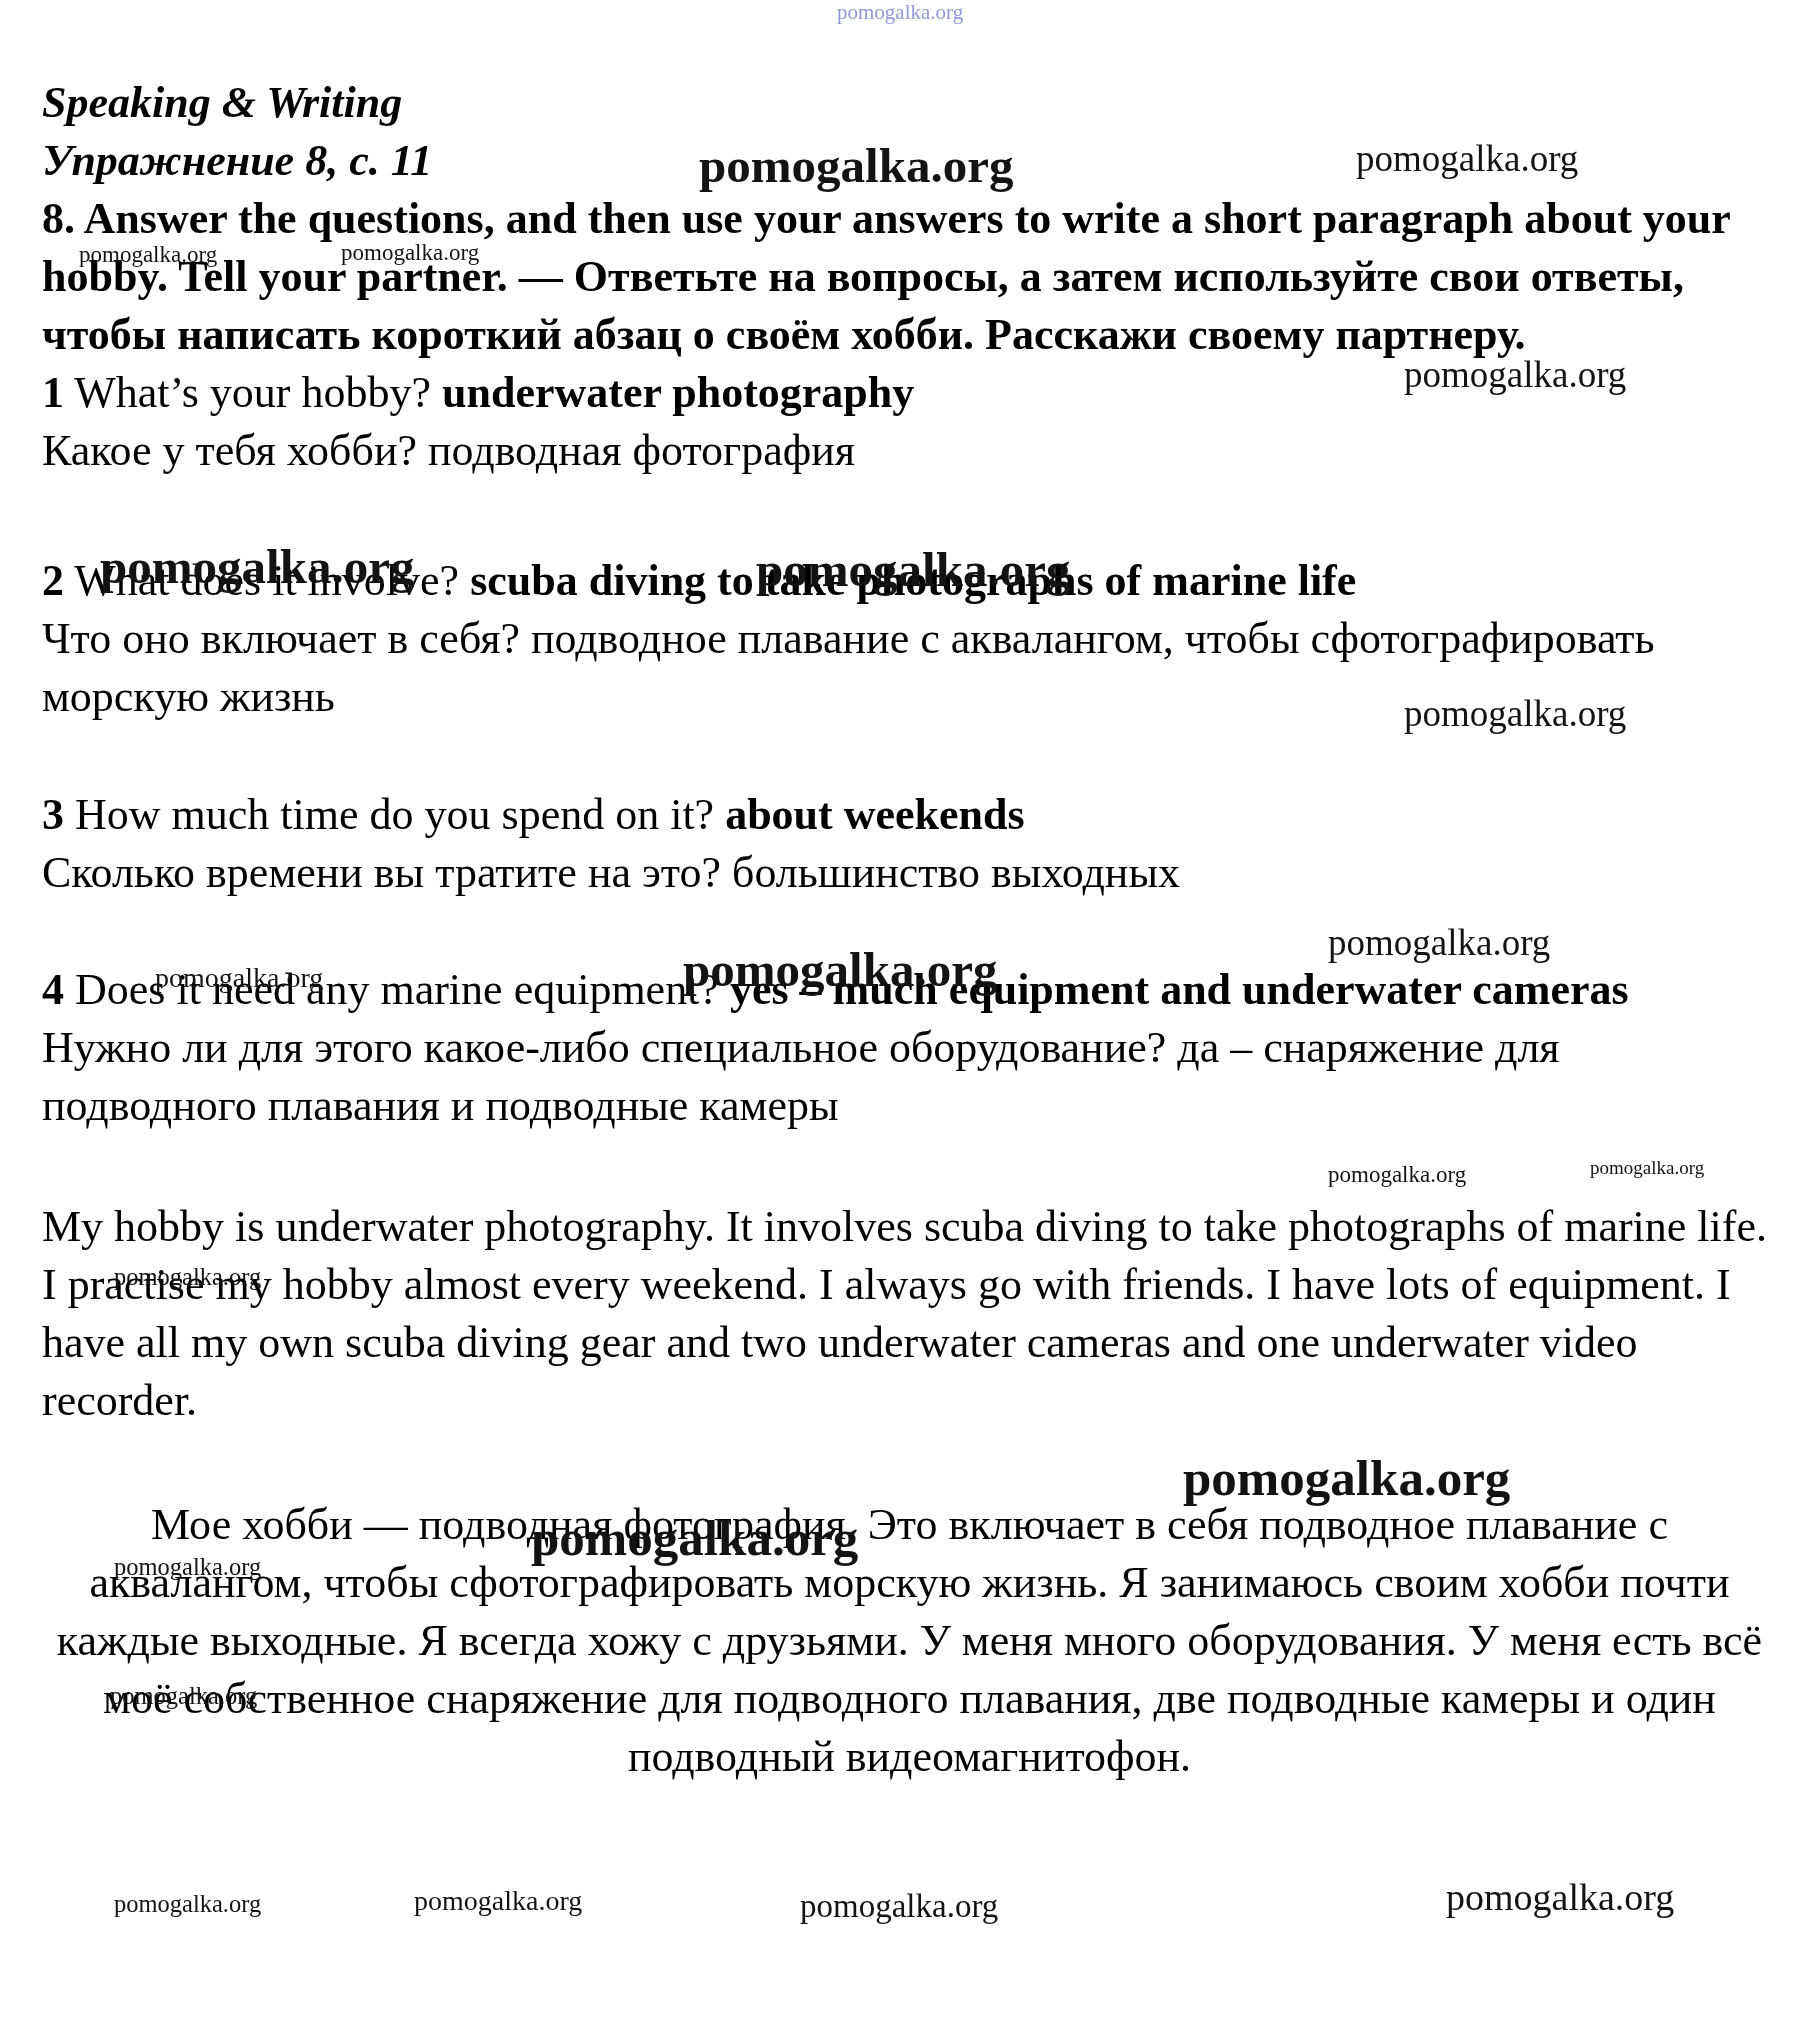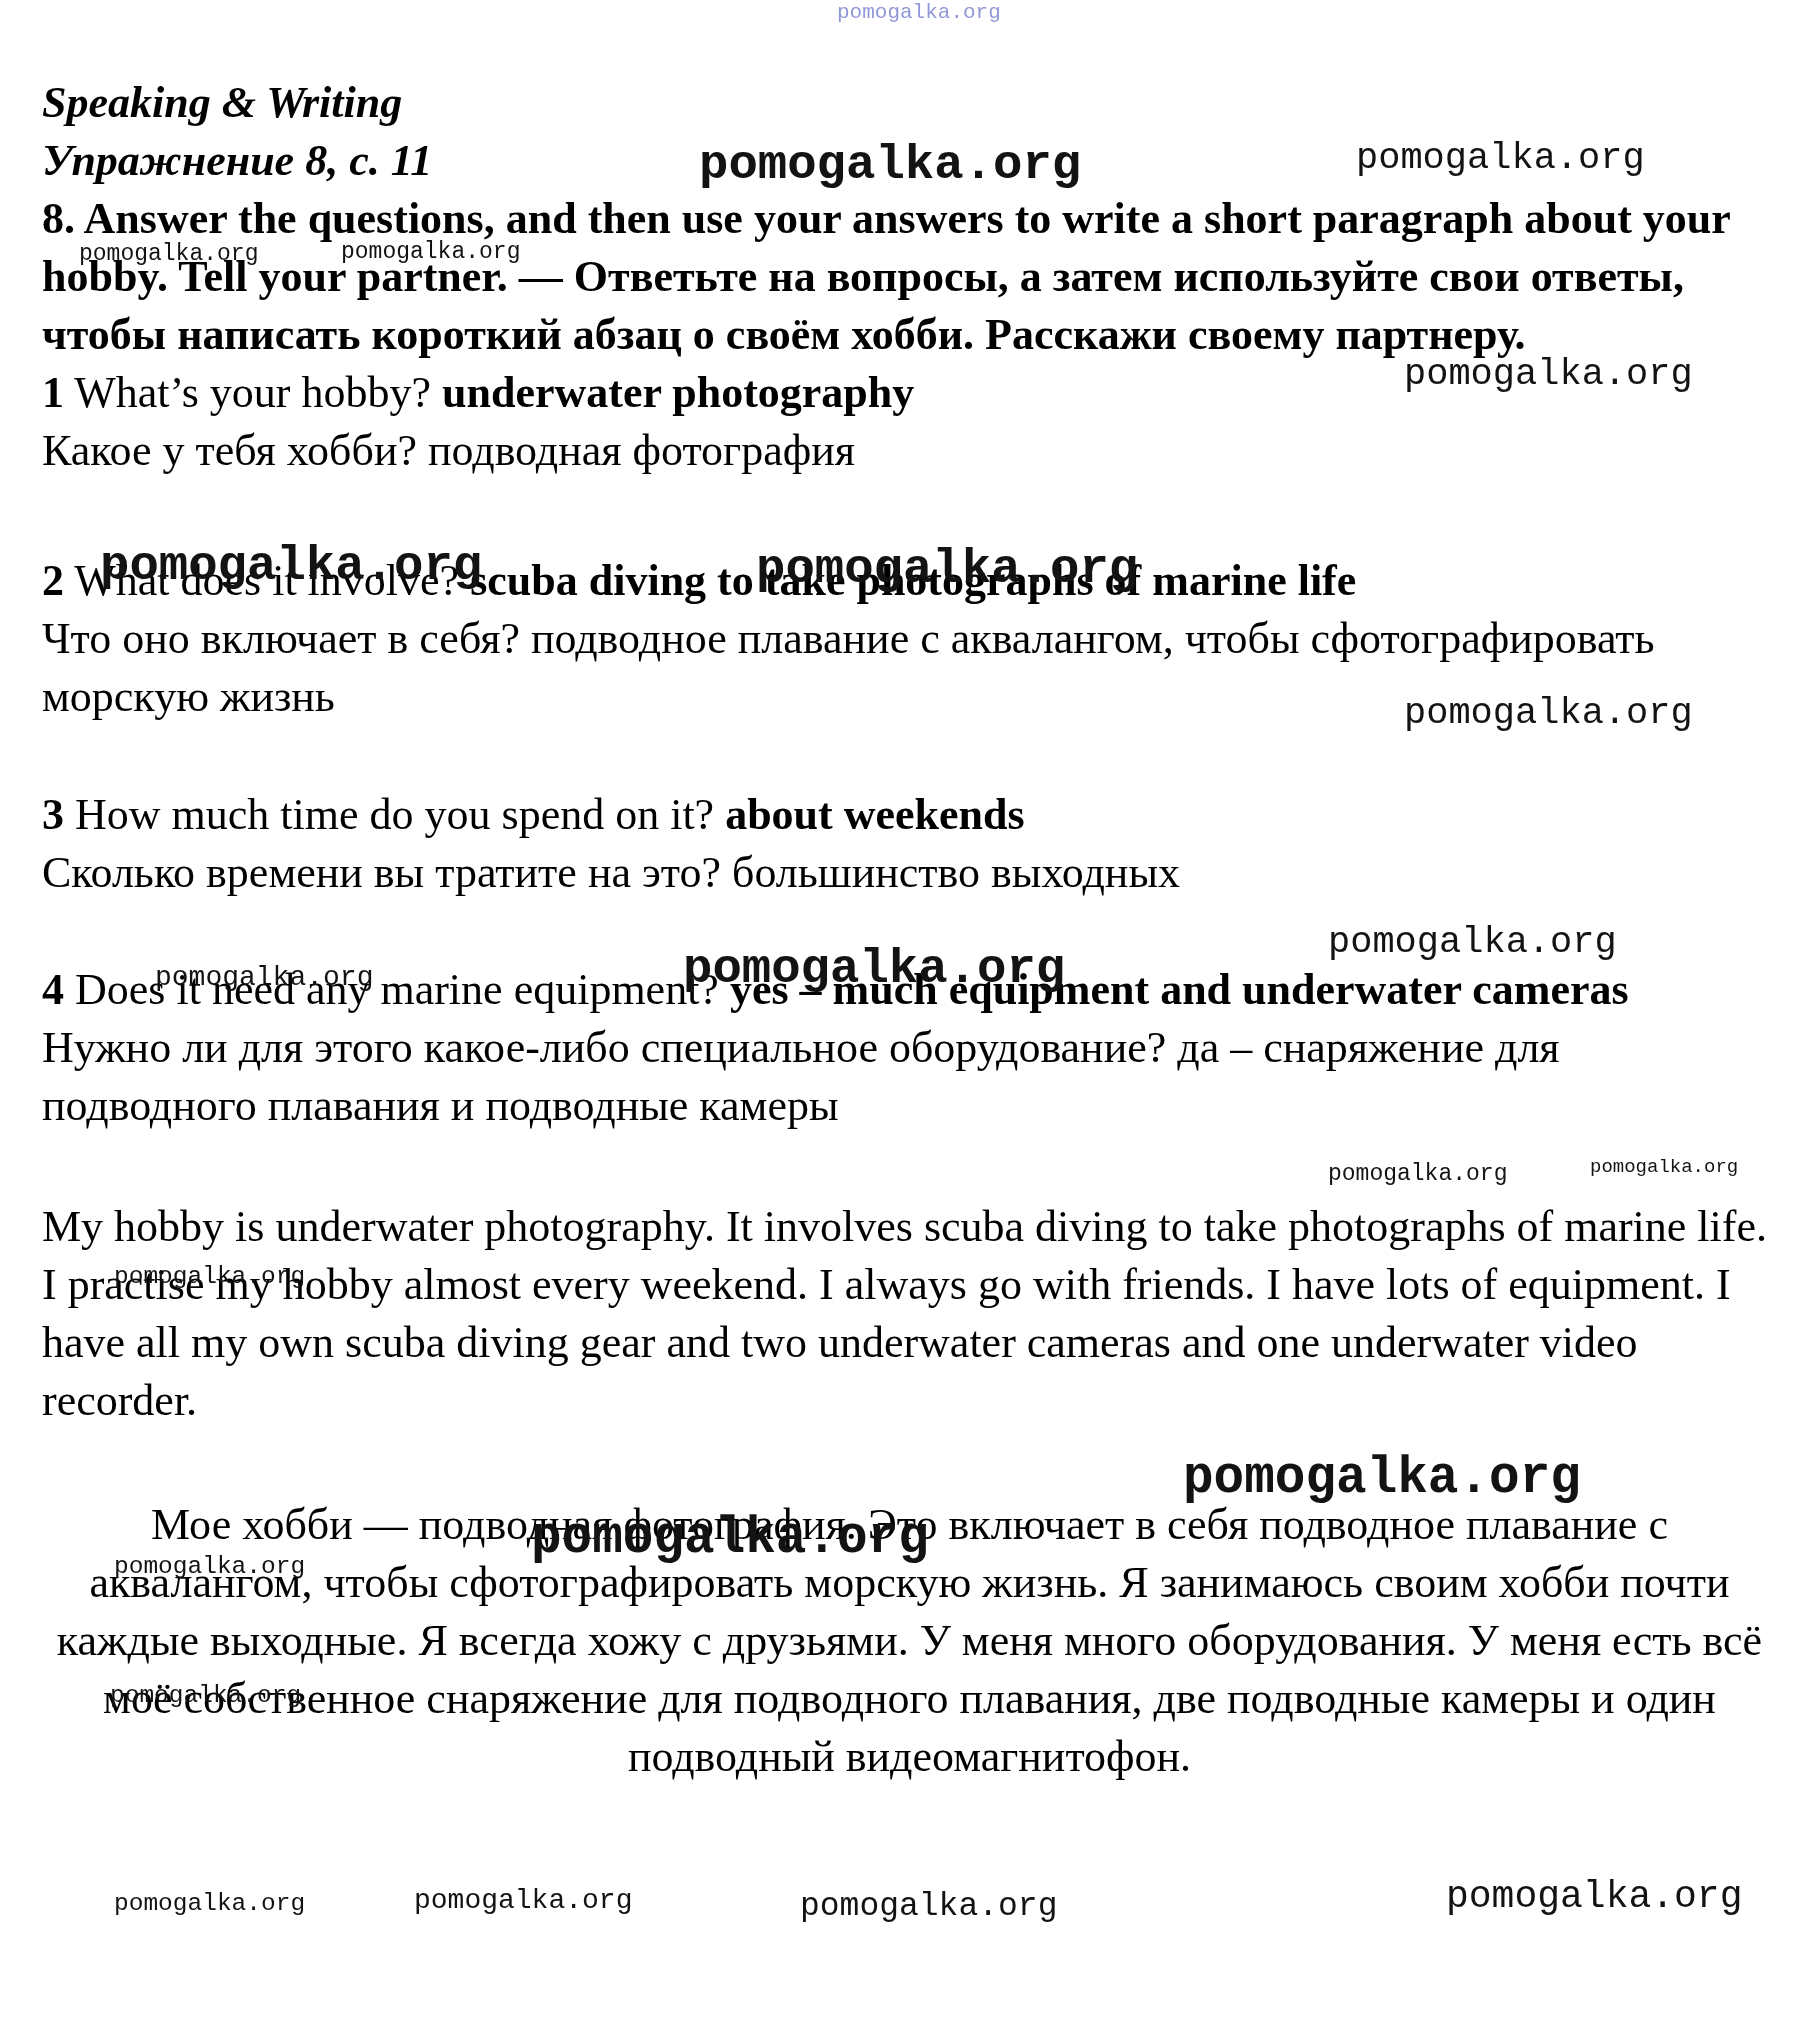--- a/index.html
+++ b/index.html
@@ -33,21 +33,21 @@
   .q-ans { font-weight: 700; text-align: center; }
   .m-q2 { margin-top: 72px; }
   .m-q3 { margin-top: 60px; }
   .m-q4 { margin-top: 59px; }
   .para-en { margin-top: 63px; }
   .para-ru { margin-top: 66px; text-align: center; }
 
   .watermarks { position: absolute; inset: 0; pointer-events: none; }
   .wm {
     position: absolute;
-    font-family: Liberation Mono, monospace;
+    font-family: Liberation Serif, serif;
     font-weight: 400;
     color: #131313;
     white-space: nowrap;
     line-height: 1;
   }
   .wm-xl { font-weight: 600; }
   .wm-blue { color: #9198d8; }
 </style>
 </head>
 <body>

